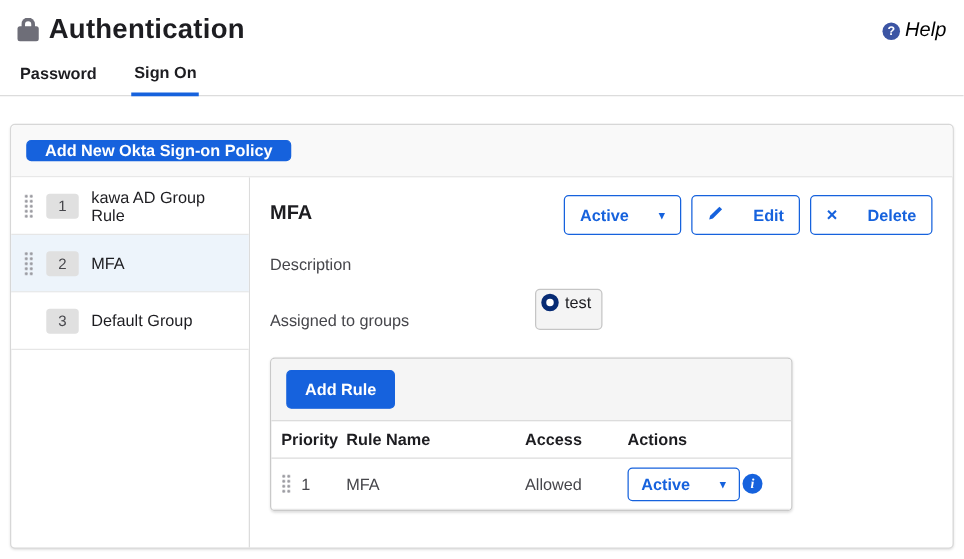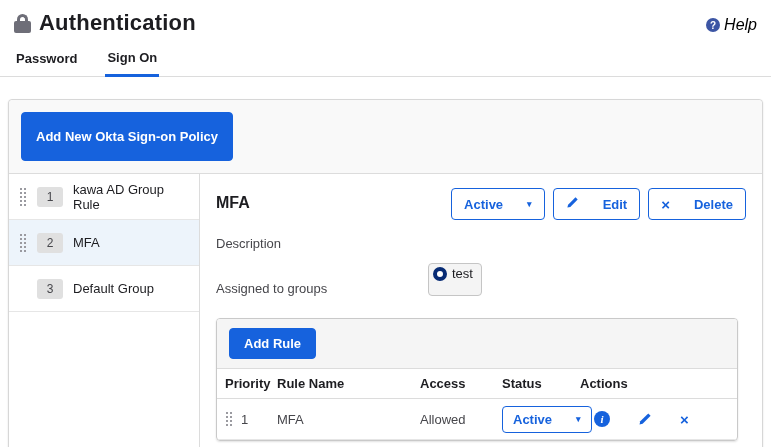--- a/index.html
+++ b/index.html
@@ -25,21 +25,21 @@
   .tab-bar { display:flex; gap:26px; padding:0 14px; margin-top:14px; border-bottom:1px solid #dcdcdc;align-items:center; }
   .tab { padding:0 2px 9px 2px; font-weight:600; color:#1d1d21; cursor:pointer; }
   .tab.active { border-bottom:3px solid #1662dd; margin-bottom:-1px; }
 
   
   .card { margin:22px 8px 8px 8px; border:1px solid #d7d7d7; border-radius:4px;
     box-shadow:0 1px 2px rgba(0,0,0,.12); background:#fff; }
   .card-toolbar { background:#f9f9f9; border-bottom:1px solid #dcdcdc;
     padding:12px; border-radius:4px 4px 0 0; }
   .btn-primary { background:#1662dd; color:#fff; border:1px solid #1662dd; border-radius:4px;
-    font-weight:bold; font-size:13px; padding:16px 14px; cursor:pointer;
+    font-weight:bold; font-size:13px; padding:0 14px; cursor:pointer;
     font-family:"Liberation Sans", sans-serif; }
   .card-body { display:flex; min-height:296px; }
 
   
   .policy-list { width:191px; border-right:1px solid #dcdcdc; }
   .policy-item { display:flex; align-items:center; gap:10px; height:46px; padding:0 10px;
     border-bottom:1px solid #e6e6e6; background:#fff; cursor:pointer; }
   .policy-item.selected { background:#edf4fb; }
   .drag-handle { width:8px; height:20px; flex:0 0 8px;
     background-image:radial-gradient(circle, #9a9aa0 1px, transparent 1.3px);
@@ -62,21 +62,21 @@
   .pencil-svg { display:inline-block; }
 
   .desc-label { color:#46464b; margin-top:16px; }
   .assigned-row { display:flex; align-items:flex-end; margin-top:12px; }
   .assigned-label { color:#46464b; width:212px; }
   .group-chip { display:inline-flex; align-items:center; gap:5px; background:#f4f4f4;
     border:1px solid #c5c5c5; border-radius:4px; padding:2px 8px 14px 4px; color:#1d1d21; }
   .ring-icon { width:14px; height:14px; border:4px solid #072b74; border-radius:50%; background:#fff; }
 
   
-  .rules-table { width:522px; margin-top:22px; border:1px solid #c9c9c9; border-radius:4px;
+  .rules-table { width:418px; margin-top:22px; border:1px solid #c9c9c9; border-radius:4px;
     box-shadow:0 1px 2px rgba(0,0,0,.12); overflow:hidden; }
   .rules-toolbar { background:#f5f5f5; border-bottom:1px solid #dcdcdc; padding:9px 12px; }
   .btn-add-rule { padding:7px 14px; }
   .tr { display:grid; grid-template-columns:52px 143px 82px 78px 1fr; align-items:center; }
   .thead { border-bottom:1px solid #dcdcdc; }
   .th { font-weight:bold; padding:7px 8px 7px 8px; color:#1d1d21; }
   .tbody-row { height:41px; border-bottom:1px solid #e6e6e6; }
   .td { padding:0 8px; color:#46464b; }
   .priority-cell { display:flex; align-items:center; gap:8px; }
   .priority-cell .drag-handle { height:16px; }
@@ -168,21 +168,20 @@
       </div>
 
       <div class="rules-table">
         <div class="rules-toolbar">
           <button class="btn-primary btn-add-rule">Add Rule</button>
         </div>
         <div class="tr thead">
           <div class="th">Priority</div>
           <div class="th">Rule Name</div>
           <div class="th">Access</div>
-          <div class="th">Status</div>
           <div class="th">Actions</div>
         </div>
         <div class="tr tbody-row">
           <div class="td priority-cell">
             <span class="drag-handle"></span>
             <span>1</span>
           </div>
           <div class="td">MFA</div>
           <div class="td">Allowed</div>
           <div class="td">

